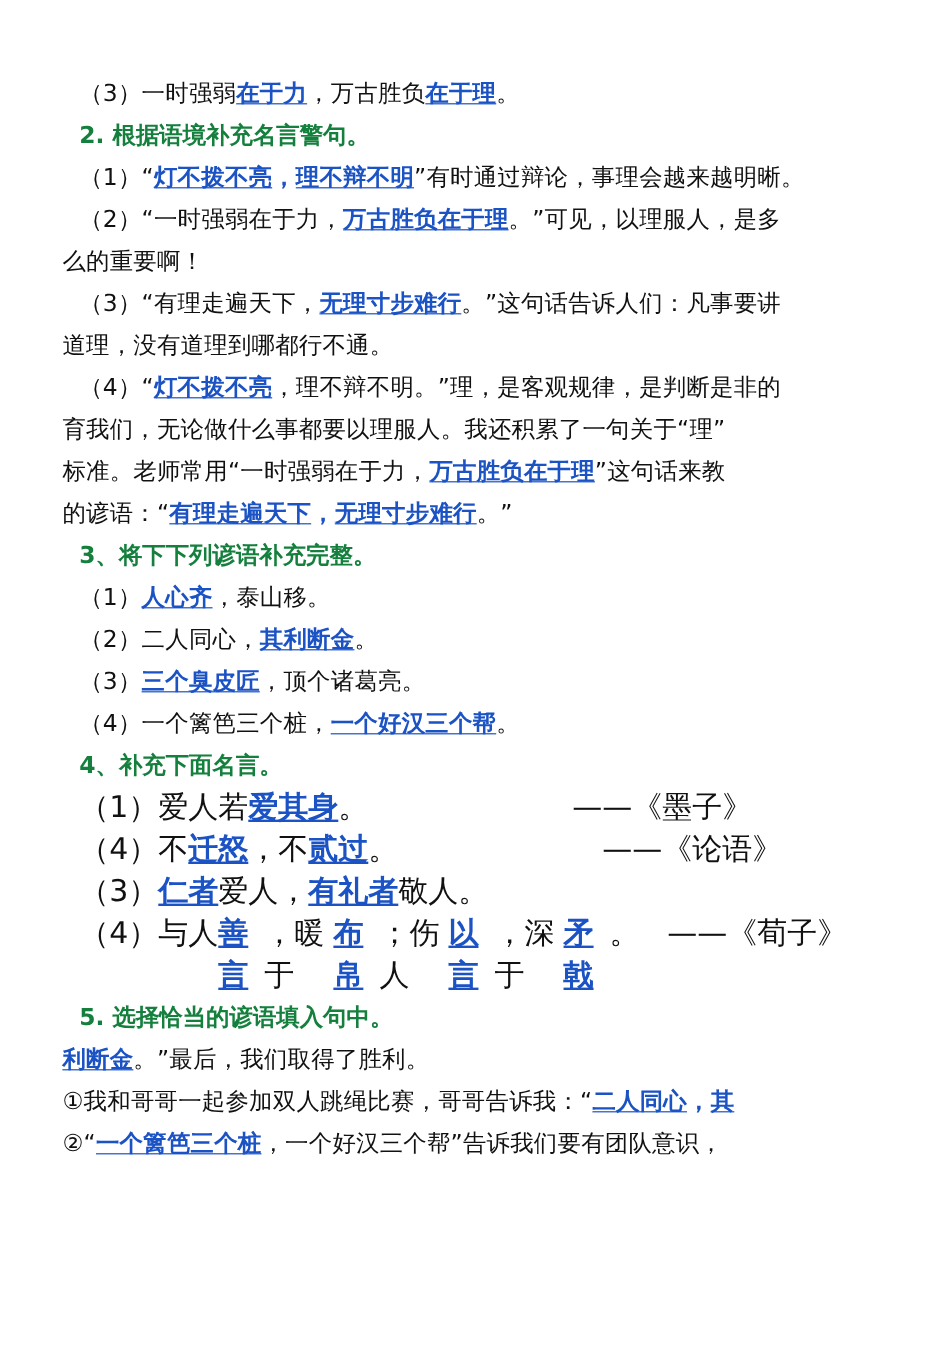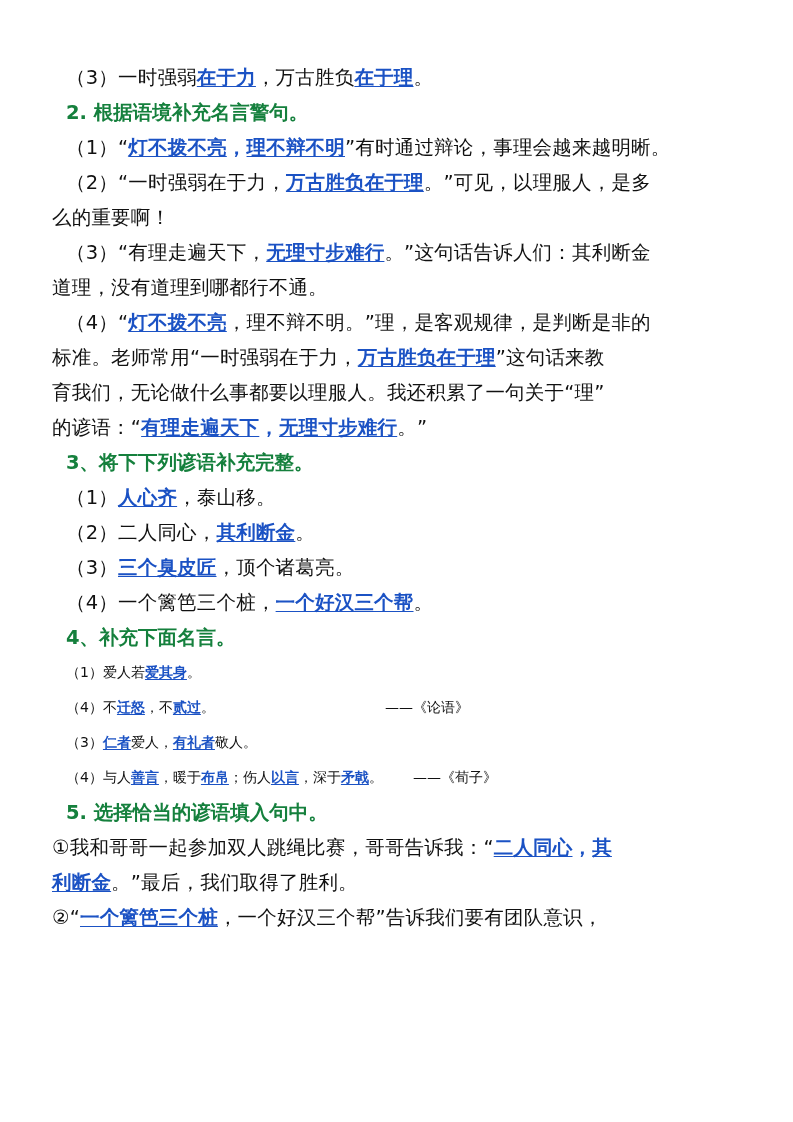--- a/index.html
+++ b/index.html
@@ -43,23 +43,23 @@
     font-weight: bold;
     text-decoration: underline;
     text-underline-offset: 2px;
   }
   .blue-plain {
     color: #1b52c4;
     font-weight: bold;
   }
   .src-row {
     display: flex;
-    align-items: flex-end;
+    align-items: flex-start;
     padding-left: 14px;
-    font-size: 14px;
+    font-size: 25px;
     line-height: 35px;
   }
   .src-left {
     flex: 0 0 auto;
   }
   .src-gap {
     display: inline-block;
   }
   .src-right {
     white-space: nowrap;
@@ -82,31 +82,31 @@
   <div class="line indent">
     <span>（1）“</span><span class="blue">灯不拨不亮</span><span class="blue-plain">，</span><span class="blue">理不辩不明</span><span>”有时通过辩论，事理会越来越明晰。</span>
   </div>
 
   <div class="line indent">
     <span>（2）“一时强弱在于力，</span><span class="blue">万古胜负在于理</span><span>。”可见，以理服人，是多</span>
   </div>
   <div class="line">么的重要啊！</div>
 
   <div class="line indent">
-    <span>（3）“有理走遍天下，</span><span class="blue">无理寸步难行</span><span>。”这句话告诉人们：其利断金</span>
+    <span>（3）“有理走遍天下，</span><span class="blue">无理寸步难行</span><span>。”这句话告诉人们：凡事要讲</span>
   </div>
   <div class="line">道理，没有道理到哪都行不通。</div>
 
   <div class="line indent">
     <span>（4）“</span><span class="blue">灯不拨不亮</span><span>，理不辩不明。”理，是客观规律，是判断是非的</span>
   </div>
+  <div class="line">育我们，无论做什么事都要以理服人。我还积累了一句关于“理”</div>
   <div class="line">
     <span>标准。老师常用“一时强弱在于力，</span><span class="blue">万古胜负在于理</span><span>”这句话来教</span>
   </div>
-  <div class="line">育我们，无论做什么事都要以理服人。我还积累了一句关于“理”</div>
   <div class="line">
     <span>的谚语：“</span><span class="blue">有理走遍天下</span><span class="blue-plain">，</span><span class="blue">无理寸步难行</span><span>。”</span>
   </div>
 
   <div class="heading">3、将下下列谚语补充完整。</div>
 
   <div class="line indent">
     <span>（1）</span><span class="blue">人心齐</span><span>，泰山移。</span>
   </div>
   <div class="line indent">
@@ -119,20 +119,21 @@
     <span>（4）一个篱笆三个桩，</span><span class="blue">一个好汉三个帮</span><span>。</span>
   </div>
 
   <div class="heading">4、补充下面名言。</div>
 
   <div class="src-row">
     <span class="src-left">（1）爱人若</span>
       <span class="blue">爱其身</span>
       <span>。</span>
     <span class="src-gap g170"></span>
+    <span class="src-right">——《墨子》</span>
   </div>
 
   <div class="src-row">
     <span class="src-left">（4）不</span>
       <span class="blue">迁怒</span>
       <span>，不</span>
       <span class="blue">贰过</span>
       <span>。</span>
     <span class="src-gap g170"></span>
     <span class="src-right">——《论语》</span>
@@ -157,23 +158,23 @@
       <span>，深于</span>
       <span class="blue">矛戟</span>
       <span>。</span>
     <span class="src-gap g30"></span>
     <span class="src-right">——《荀子》</span>
   </div>
 
   <div class="heading">5. 选择恰当的谚语填入句中。</div>
 
   <div class="line">
-    <span>①我和哥哥一起参加双人跳绳比赛，哥哥告诉我：“</span><span class="blue">二人同心</span><span class="blue-plain">，</span><span class="blue">其</span>
+    <span class="blue">利断金</span><span>。”最后，我们取得了胜利。</span>
   </div>
   <div class="line">
-    <span class="blue">利断金</span><span>。”最后，我们取得了胜利。</span>
+    <span>①我和哥哥一起参加双人跳绳比赛，哥哥告诉我：“</span><span class="blue">二人同心</span><span class="blue-plain">，</span><span class="blue">其</span>
   </div>
 
   <div class="line">
     <span>②“</span><span class="blue">一个篱笆三个桩</span><span>，一个好汉三个帮”告诉我们要有团队意识，</span>
   </div>
 
 </div>
 
 </body></html>

